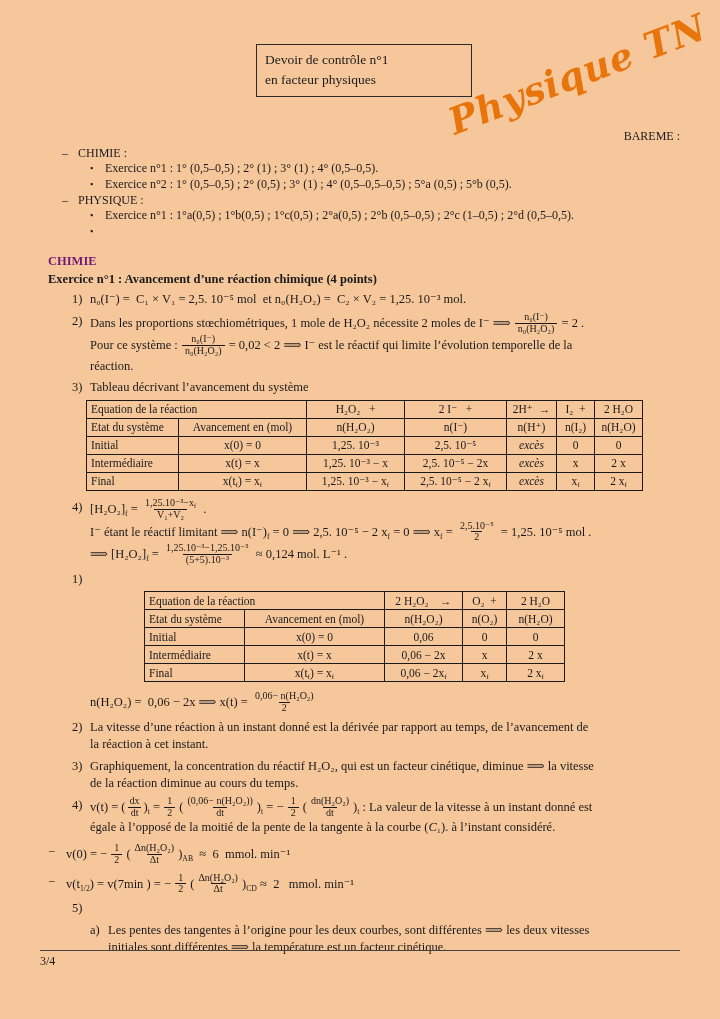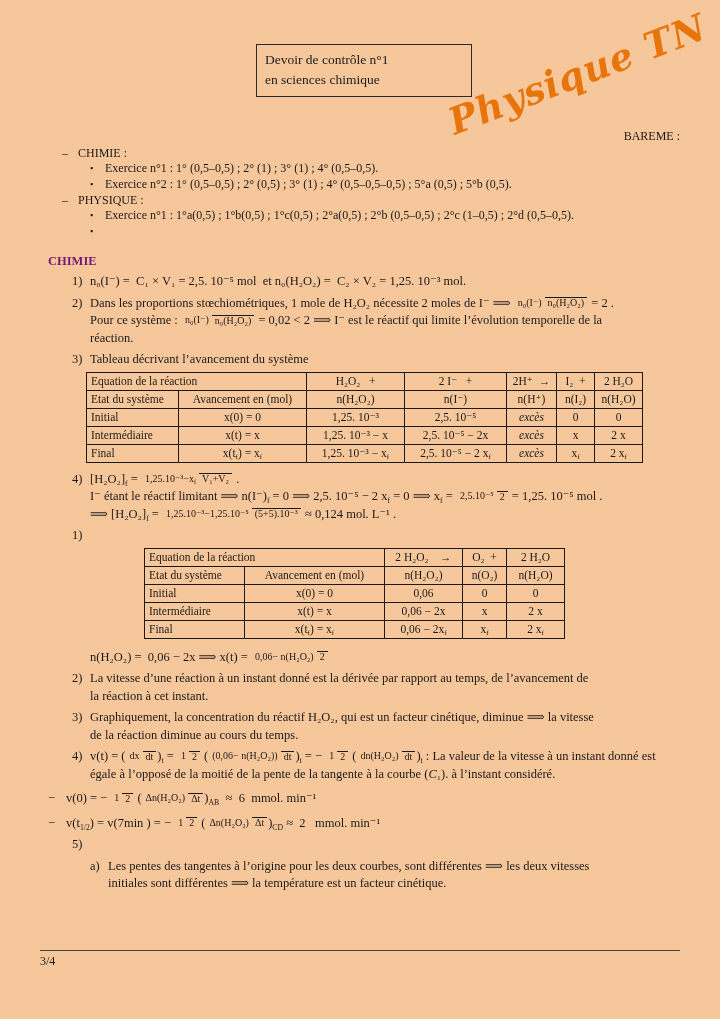--- a/index.html
+++ b/index.html
@@ -39,21 +39,21 @@
   .item{display:flex;padding-left:24px;margin-top:4px;line-height:1.4;}
   .item .mk{width:18px;}
   .item .tx{flex:1;}
   .dash{display:flex;padding-left:0;margin-top:7px;line-height:1.4;}
   .dash .mk{width:18px;}
   .suba{padding-left:42px;}
   .formula-line{margin:6px 0 4px 42px;line-height:1.4;}
 
   sub{font-size:0.62em;vertical-align:-0.35em;line-height:0;}
   .fr{
-    display:inline-flex;flex-direction:row;align-items:center;
+    display:inline-flex;flex-direction:column;align-items:center;
     vertical-align:middle;text-align:center;font-size:0.8em;
     line-height:1.08;padding:0 1px;position:relative;top:-1px;
   }
   .fr .nu{padding:0 3px;}
   .fr .de{border-top:1px solid #1a1a1a;padding:0 3px;}
 
   table.doc{border-collapse:collapse;table-layout:fixed;}
   table.doc td{
     border:1px solid #1a1a1a;padding:0 4px;height:17px;
     text-align:center;font-size:11.5px;white-space:nowrap;overflow:hidden;margin-left:44px;
@@ -70,21 +70,21 @@
 <body style="background: rgb(247, 199, 156);">
 
 <div class="page">
 
   <div class="watermark" style="color: rgb(232, 116, 12);">Physique TN</div>
 
   <div class="content">
 
     <div class="title-box">
       <div>Devoir de contrôle n°1</div>
-      <div>en sciences chimique</div>
+      <div>en facteur physiques</div>
     </div>
 
     <div class="bareme">
       <div class="b-head">BAREME :</div>
 
       <div class="b-l1">
         <span class="mk">–</span>
         <span>CHIMIE :</span>
       </div>
       <div class="b-l2">
@@ -104,20 +104,21 @@
         <span class="mk">▪</span>
         <span>Exercice n°1 : 1°a(0,5) ; 1°b(0,5) ; 1°c(0,5) ; 2°a(0,5) ; 2°b (0,5–0,5) ; 2°c (1–0,5) ; 2°d (0,5–0,5).</span>
       </div>
       <div class="b-l2">
         <span class="mk">▪</span>
       </div>
     </div>
 
     <div class="sec-head" style="color: #701a75;">CHIMIE</div>
 
+    <div class="ex-title">Exercice n°1 : Avancement d’une réaction chimique (4 points)</div>
 
     <div class="item">
       <span class="mk">1)</span>
       <span class="tx">n₀(I⁻) =&nbsp; C₁ × V₁ = 2,5. 10⁻⁵ mol&nbsp; et n₀(H₂O₂) =&nbsp; C₂ × V₂ = 1,25. 10⁻³ mol.</span>
     </div>
     <div class="item">
       <span class="mk">2)</span>
       <span class="tx">Dans les proportions stœchiométriques, 1 mole de H₂O₂ nécessite 2 moles de I⁻ ⟹ <span class="fr">
             <span class="nu">n₀(I⁻)</span>
             <span class="de">n₀(H₂O₂)</span>

